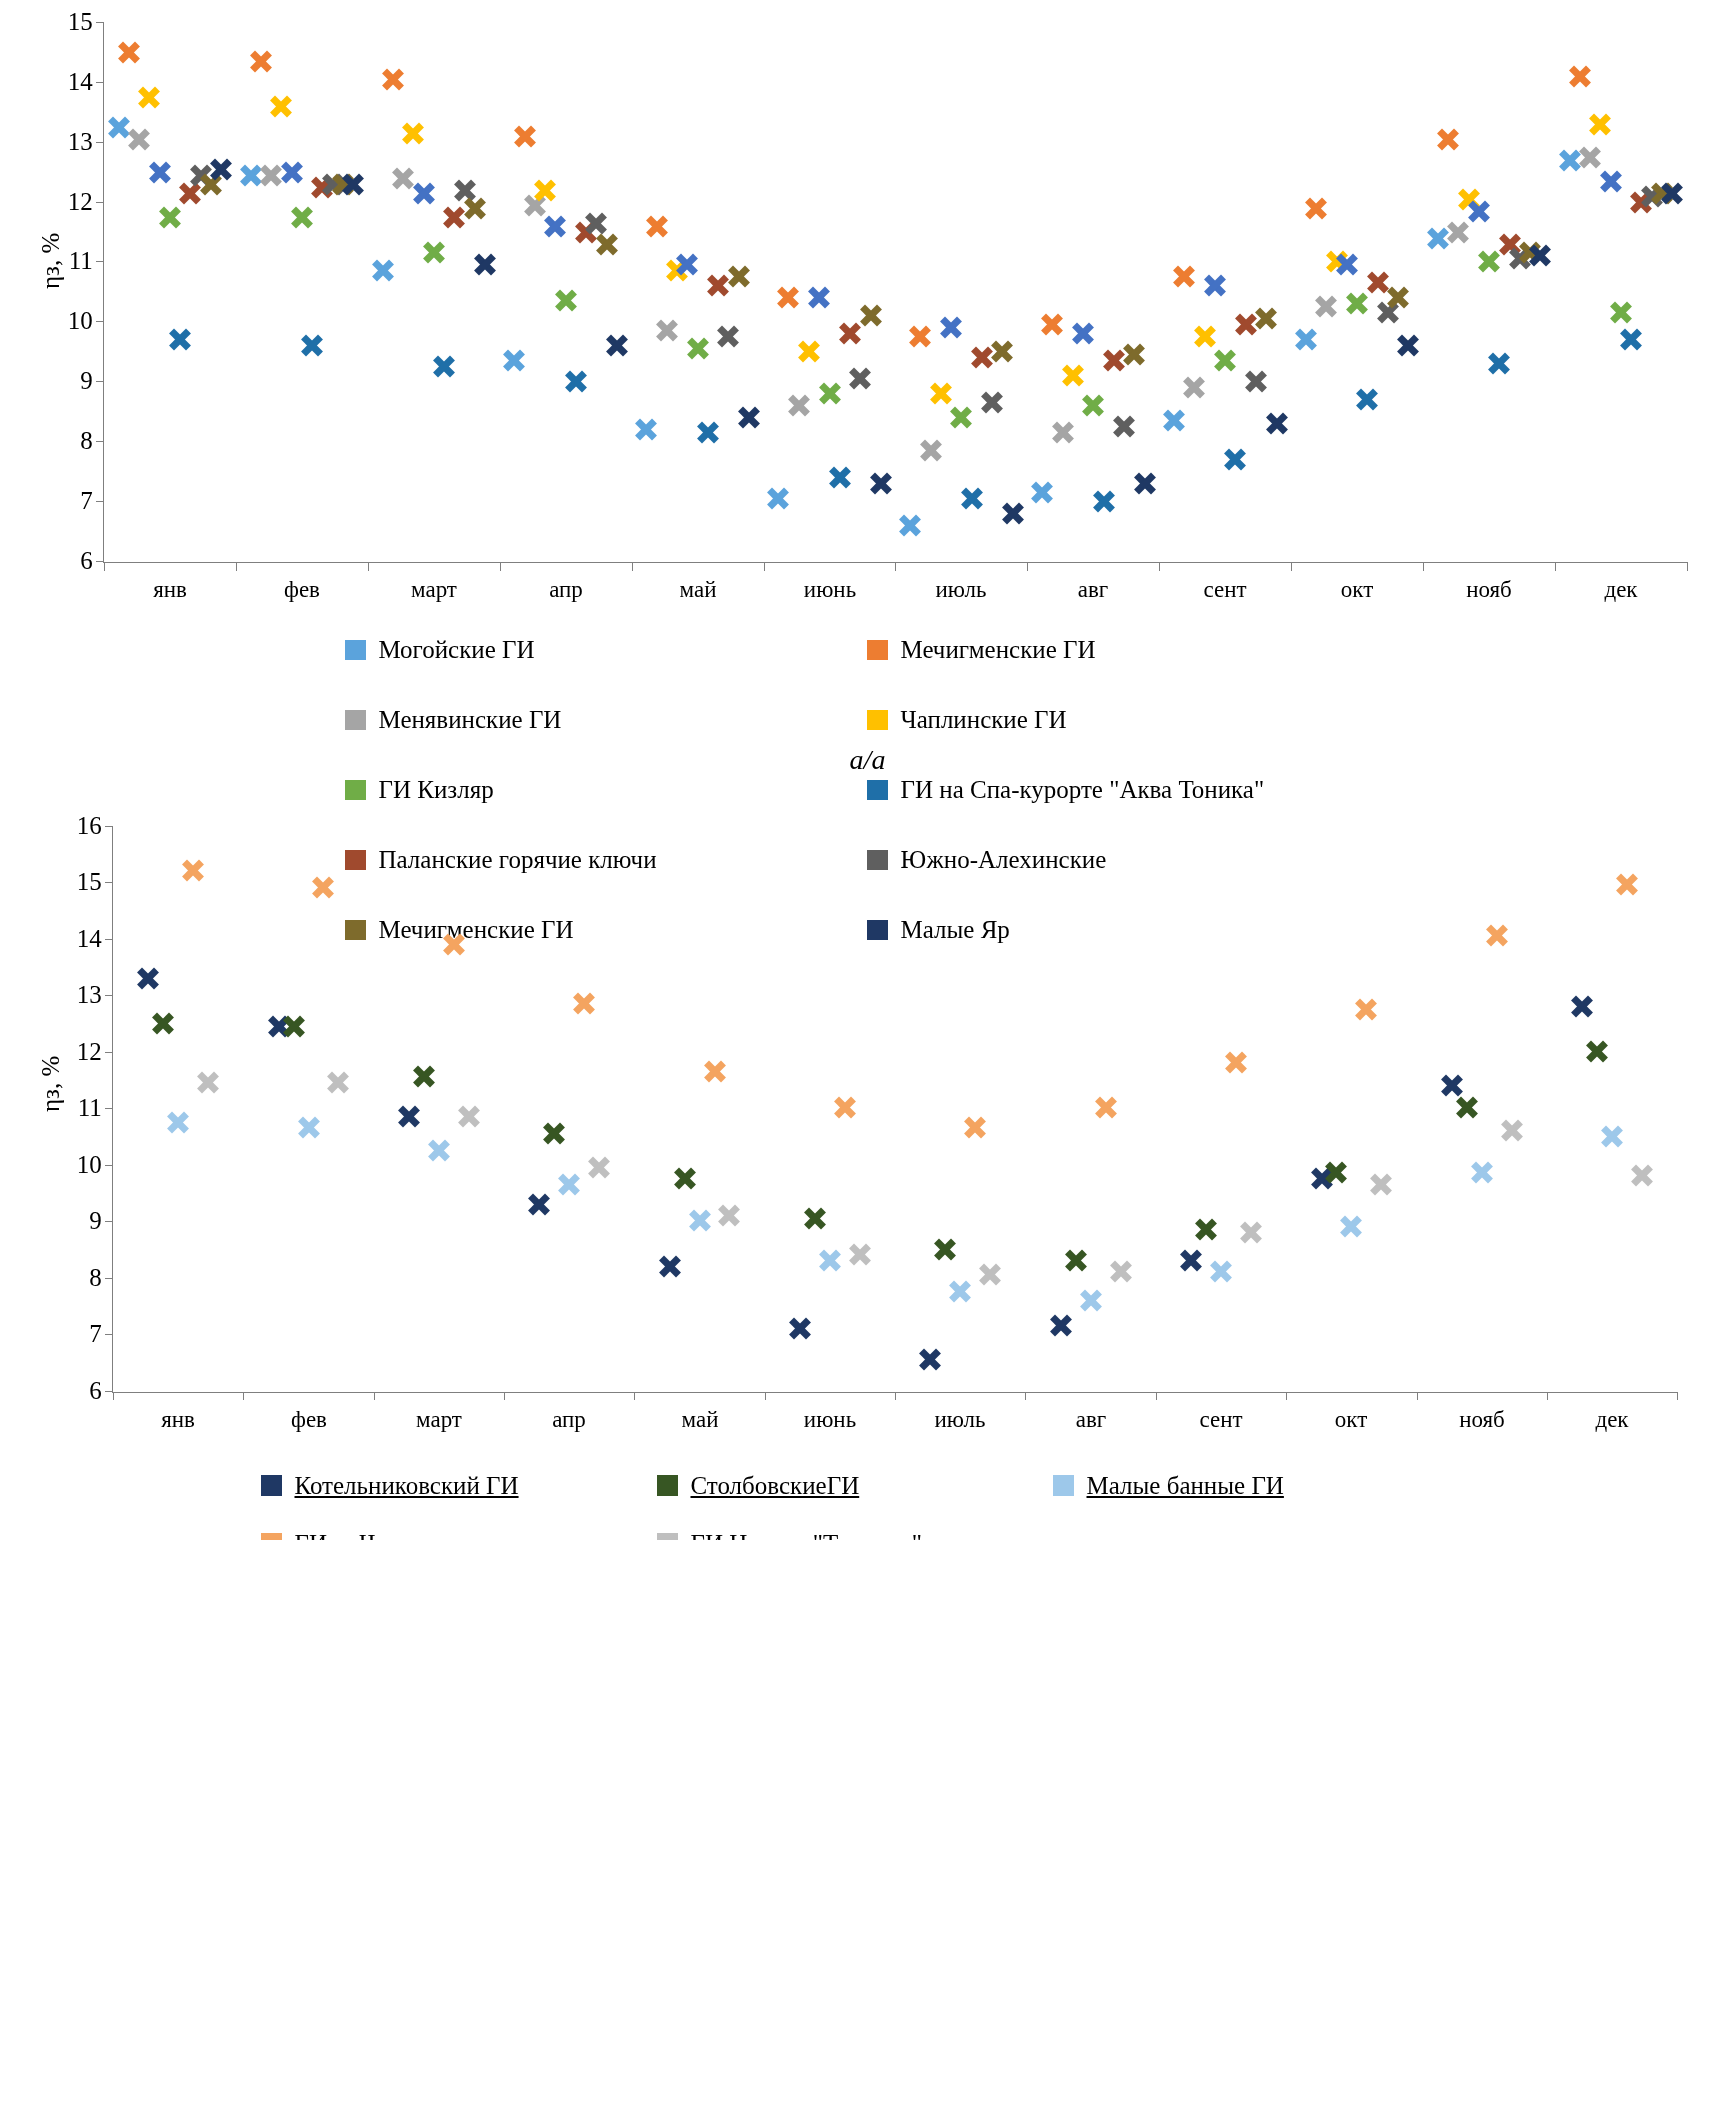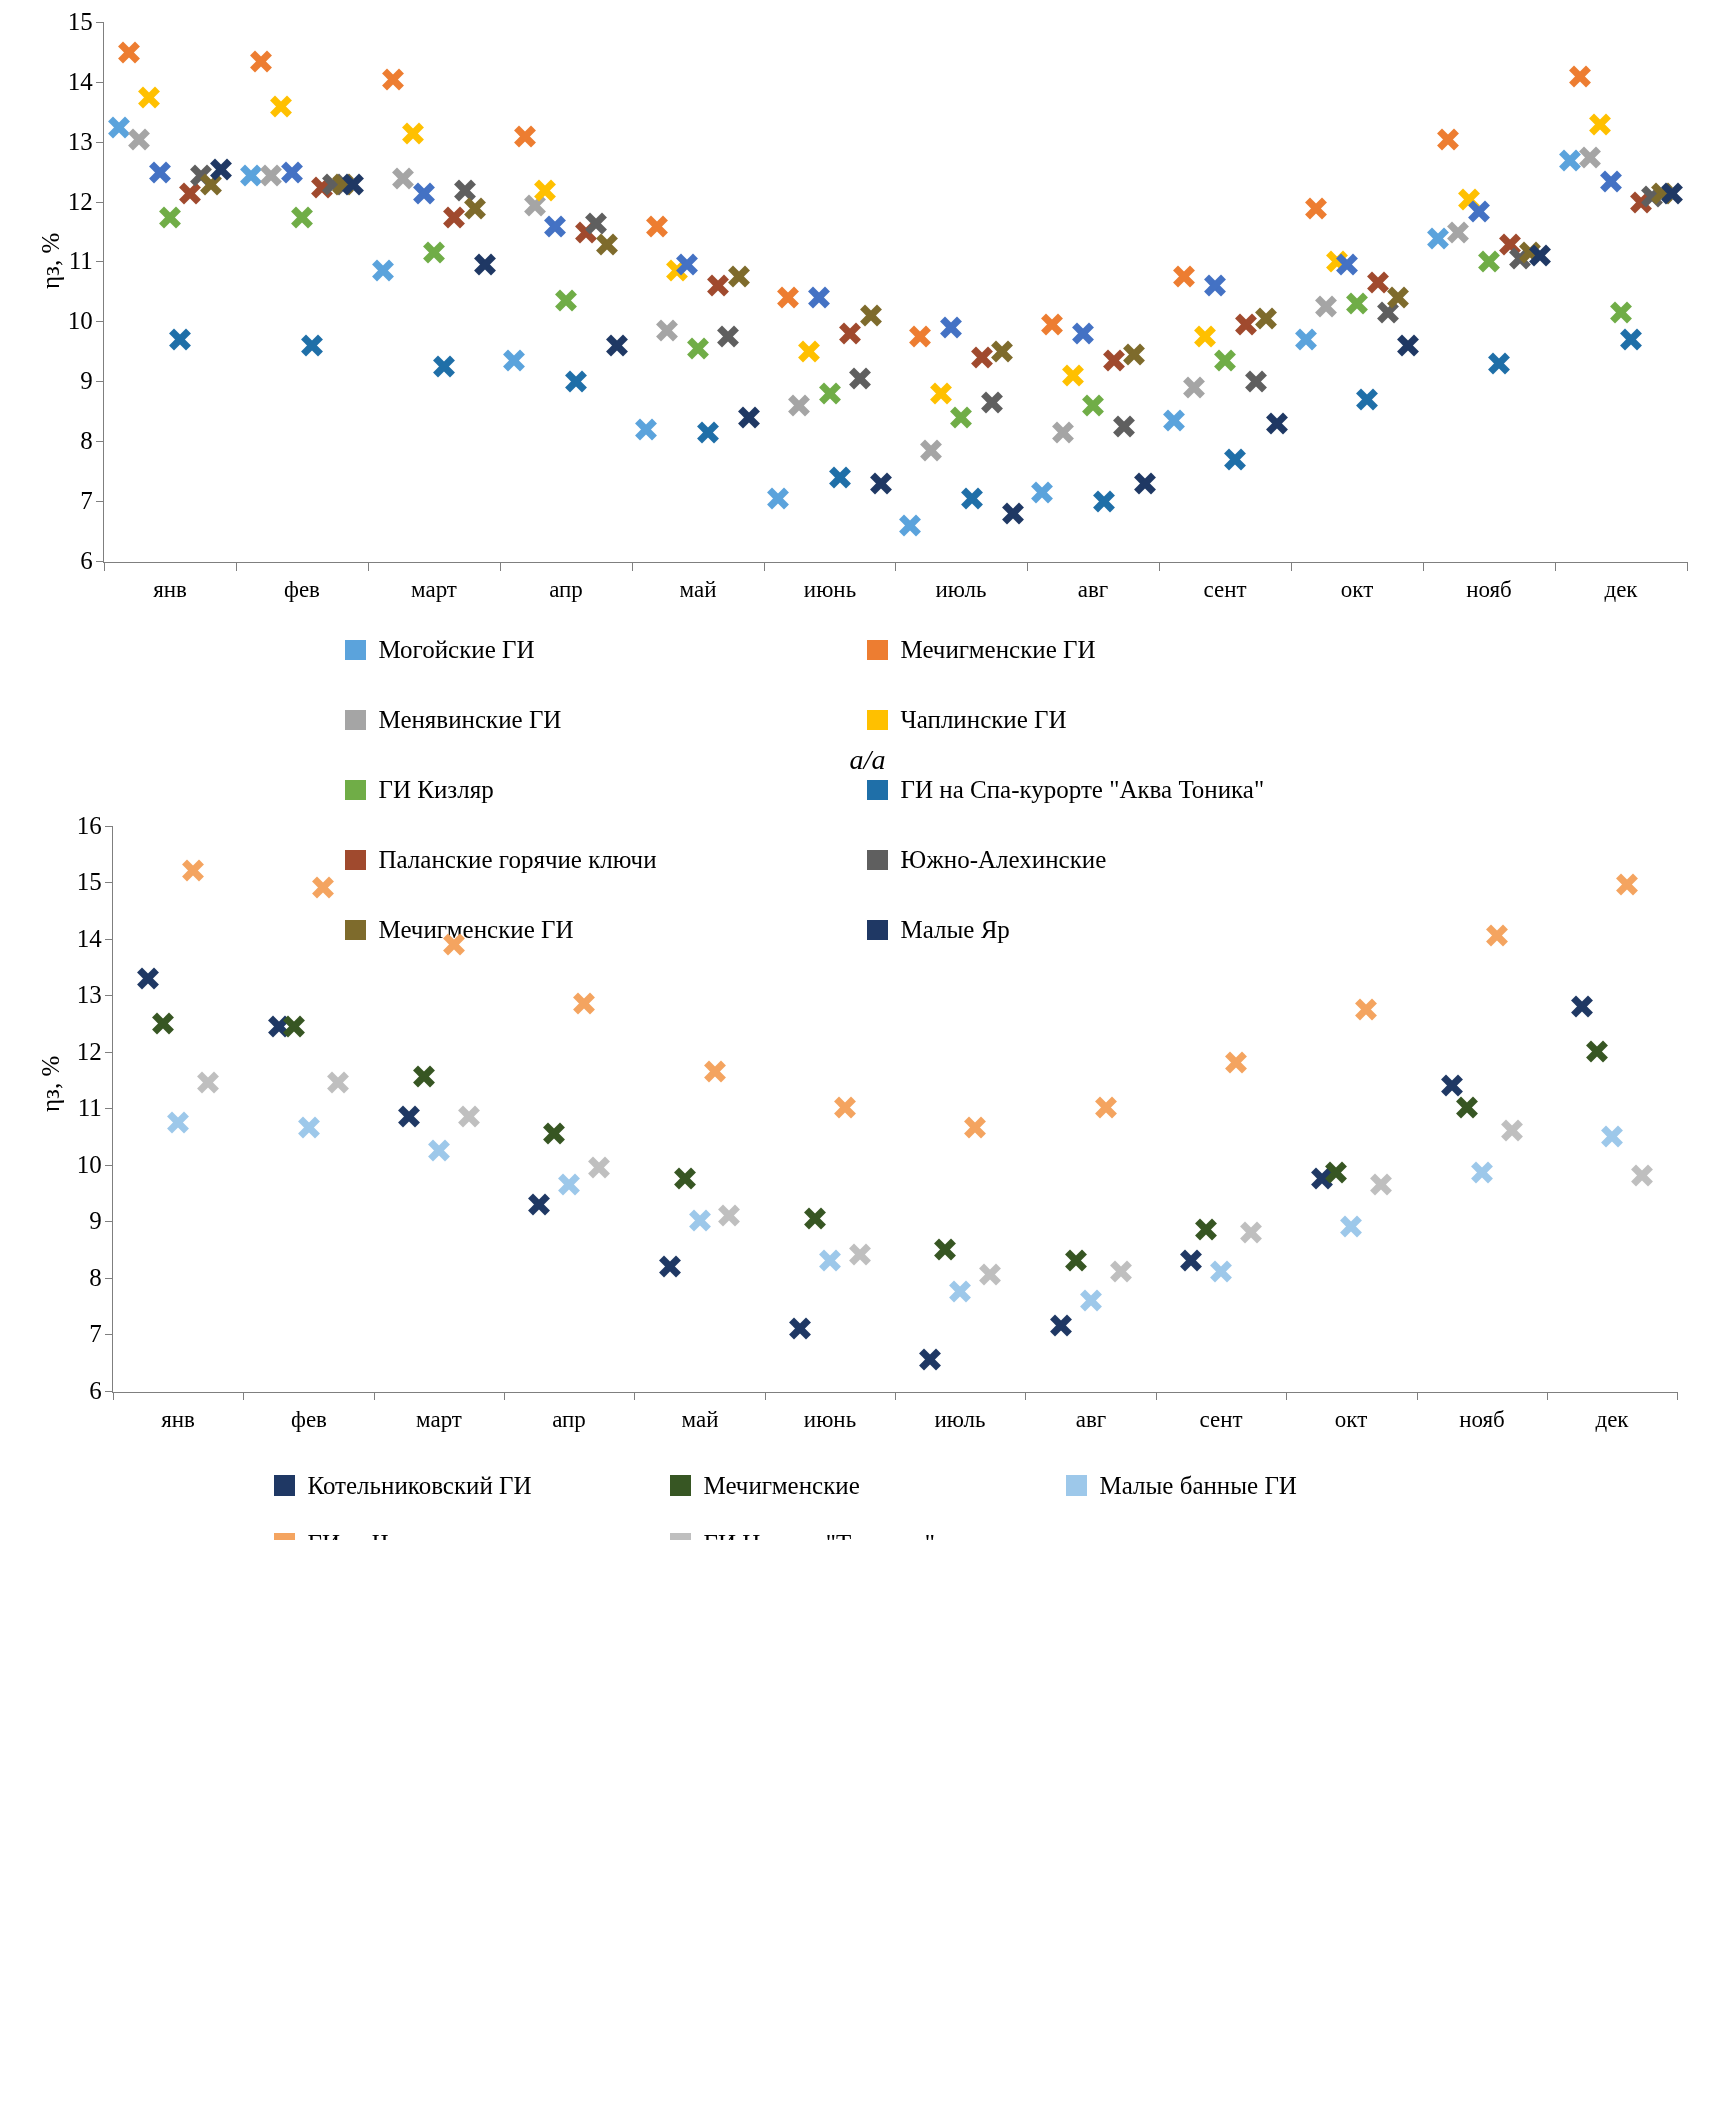--- a/index.html
+++ b/index.html
@@ -115,23 +115,24 @@
     top: 0px;
     width: 1044px;
   }
   #legend-a .legend-item {
     width: 522px;
     height: 70px;
   }
 
   
   #legend-b {
-    left: 274px;
+    left: 261px;
     top: 0px;
     width: 1212px;
+    text-decoration: underline;
   }
   #legend-b .legend-item {
     width: 396px;
     height: 58px;
   }
 
   .caption {
     text-align: center;
     font-size: 28px;
     font-style: italic;
@@ -485,21 +486,21 @@
           <div class="marker" style="color: rgb(191, 191, 191); left: 1529px; top: 350px; z-index: 14;"></div>
         </div>
     </div>
     <div class="legend" id="legend-b" style="top:653px;">
         <div class="legend-item">
           <span class="legend-swatch" style="background: rgb(31, 56, 100);"></span>
           <span>Котельниковский ГИ</span>
         </div>
         <div class="legend-item">
           <span class="legend-swatch" style="background: rgb(55, 86, 35);"></span>
-          <span>Мечигменские</span>
+          <span>СтолбовскиеГИ</span>
         </div>
         <div class="legend-item">
           <span class="legend-swatch" style="background: rgb(157, 200, 234);"></span>
           <span>Малые банные ГИ</span>
         </div>
         <div class="legend-item">
           <span class="legend-swatch" style="background: rgb(244, 164, 96);"></span>
           <span>ГИ п. Чажемто</span>
         </div>
         <div class="legend-item">

